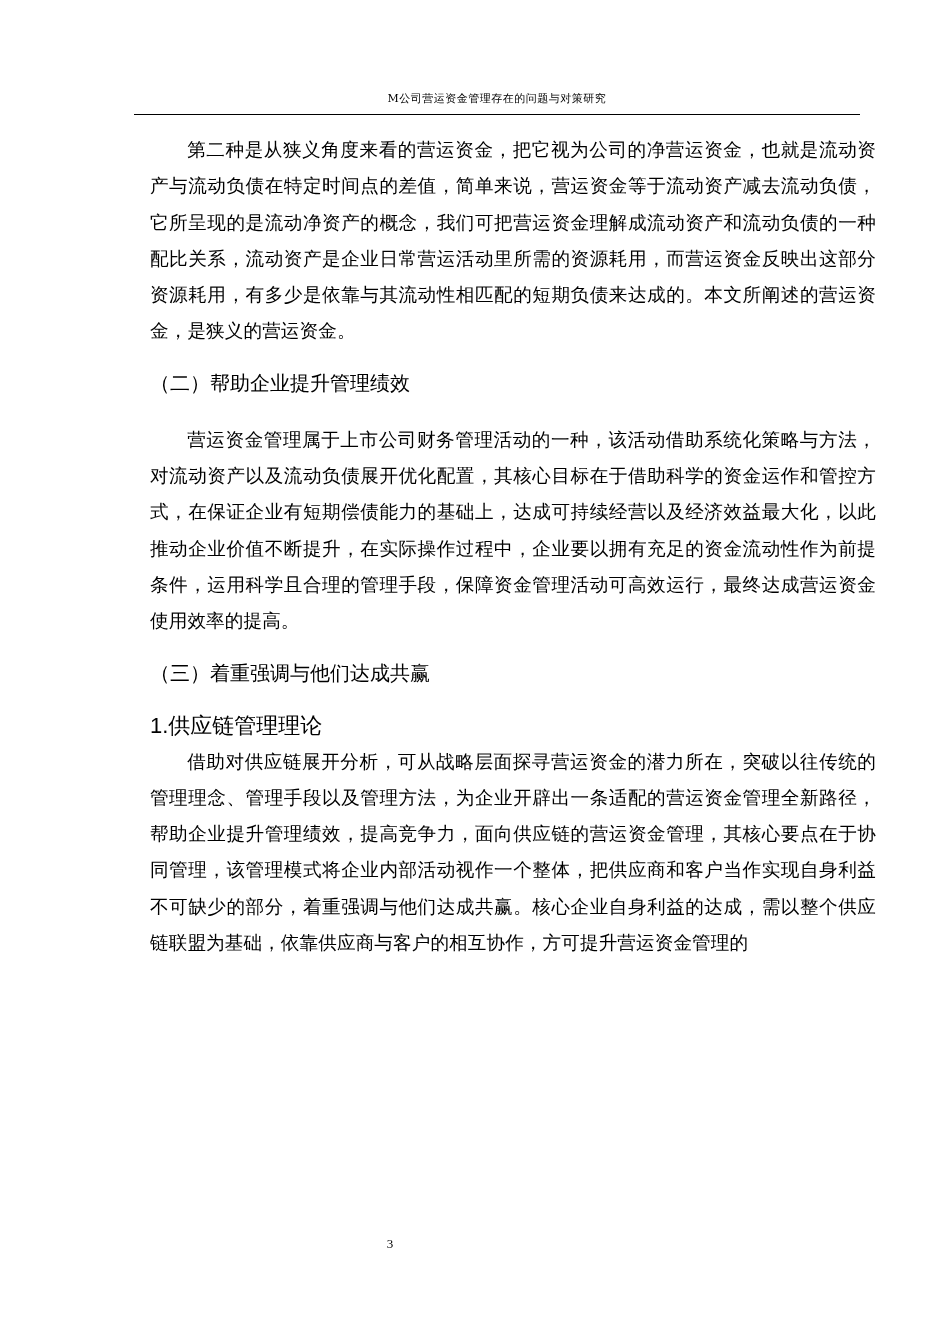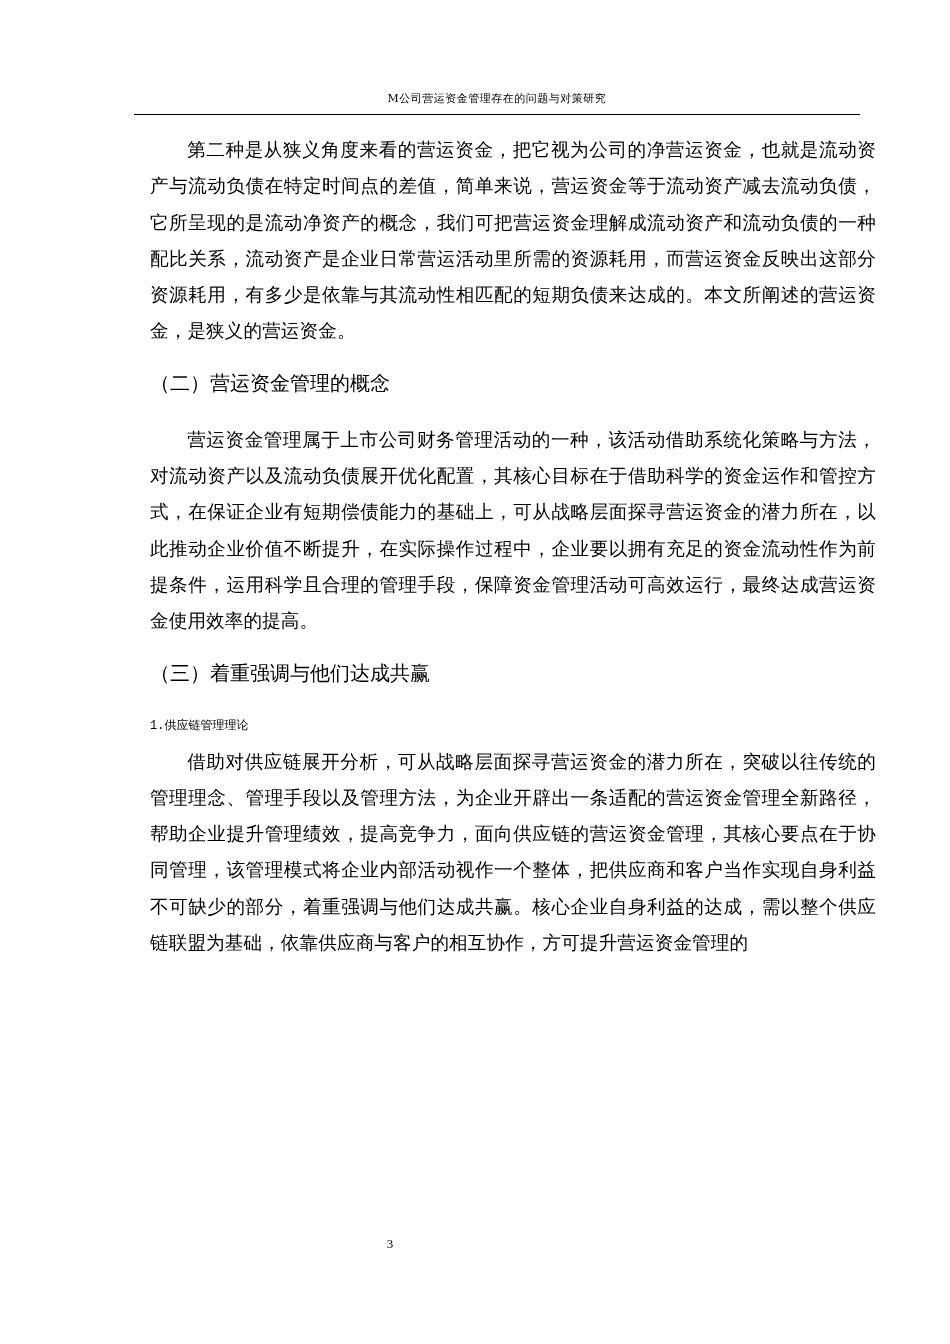--- a/index.html
+++ b/index.html
@@ -52,22 +52,22 @@
     .section-heading {
       margin: 0;
       font-family: "DejaVu Sans", "Liberation Sans", sans-serif;
       font-size: 20px;
       font-weight: normal;
       line-height: 24px;
       padding: 21px 0 27px 0;
     }
     .sub-heading {
       margin: 0;
-      font-family: Liberation Mono, monospace;
-      font-size: 12px;
+      font-family: Liberation Sans, sans-serif;
+      font-size: 22px;
       font-weight: normal;
       line-height: 20px;
       padding: 4px 0 8px 0;
     }
     .page-number {
       position: absolute;
       left: 380px;
       top: 1236px;
       width: 20px;
       text-align: center;
@@ -77,23 +77,23 @@
   </style>
 </head>
 <body>
 
 <div class="page-header">M公司营运资金管理存在的问题与对策研究</div>
 <div class="header-rule"></div>
 
 <div class="body-text">
   <p class="para">第二种是从狭义角度来看的营运资金，把它视为公司的净营运资金，也就是流动资产与流动负债在特定时间点的差值，简单来说，营运资金等于流动资产减去流动负债，它所呈现的是流动净资产的概念，我们可把营运资金理解成流动资产和流动负债的一种配比关系，流动资产是企业日常营运活动里所需的资源耗用，而营运资金反映出这部分资源耗用，有多少是依靠与其流动性相匹配的短期负债来达成的。本文所阐述的营运资金，是狭义的营运资金。</p>
 
-  <h2 class="section-heading">（二）营运资金管理的概念</h2>
+  <h2 class="section-heading">（二）帮助企业提升管理绩效</h2>
 
-  <p class="para">营运资金管理属于上市公司财务管理活动的一种，该活动借助系统化策略与方法，对流动资产以及流动负债展开优化配置，其核心目标在于借助科学的资金运作和管控方式，在保证企业有短期偿债能力的基础上，可从战略层面探寻营运资金的潜力所在，以此推动企业价值不断提升，在实际操作过程中，企业要以拥有充足的资金流动性作为前提条件，运用科学且合理的管理手段，保障资金管理活动可高效运行，最终达成营运资金使用效率的提高。</p>
+  <p class="para">营运资金管理属于上市公司财务管理活动的一种，该活动借助系统化策略与方法，对流动资产以及流动负债展开优化配置，其核心目标在于借助科学的资金运作和管控方式，在保证企业有短期偿债能力的基础上，达成可持续经营以及经济效益最大化，以此推动企业价值不断提升，在实际操作过程中，企业要以拥有充足的资金流动性作为前提条件，运用科学且合理的管理手段，保障资金管理活动可高效运行，最终达成营运资金使用效率的提高。</p>
 
 
   <h2 class="section-heading">（三）着重强调与他们达成共赢</h2>
 
   <h3 class="sub-heading">1.供应链管理理论</h3>
 
   <p class="para">借助对供应链展开分析，可从战略层面探寻营运资金的潜力所在，突破以往传统的管理理念、管理手段以及管理方法，为企业开辟出一条适配的营运资金管理全新路径，帮助企业提升管理绩效，提高竞争力，面向供应链的营运资金管理，其核心要点在于协同管理，该管理模式将企业内部活动视作一个整体，把供应商和客户当作实现自身利益不可缺少的部分，着重强调与他们达成共赢。核心企业自身利益的达成，需以整个供应链联盟为基础，依靠供应商与客户的相互协作，方可提升营运资金管理的</p>
 </div>
 
 <div class="page-number">3</div>

